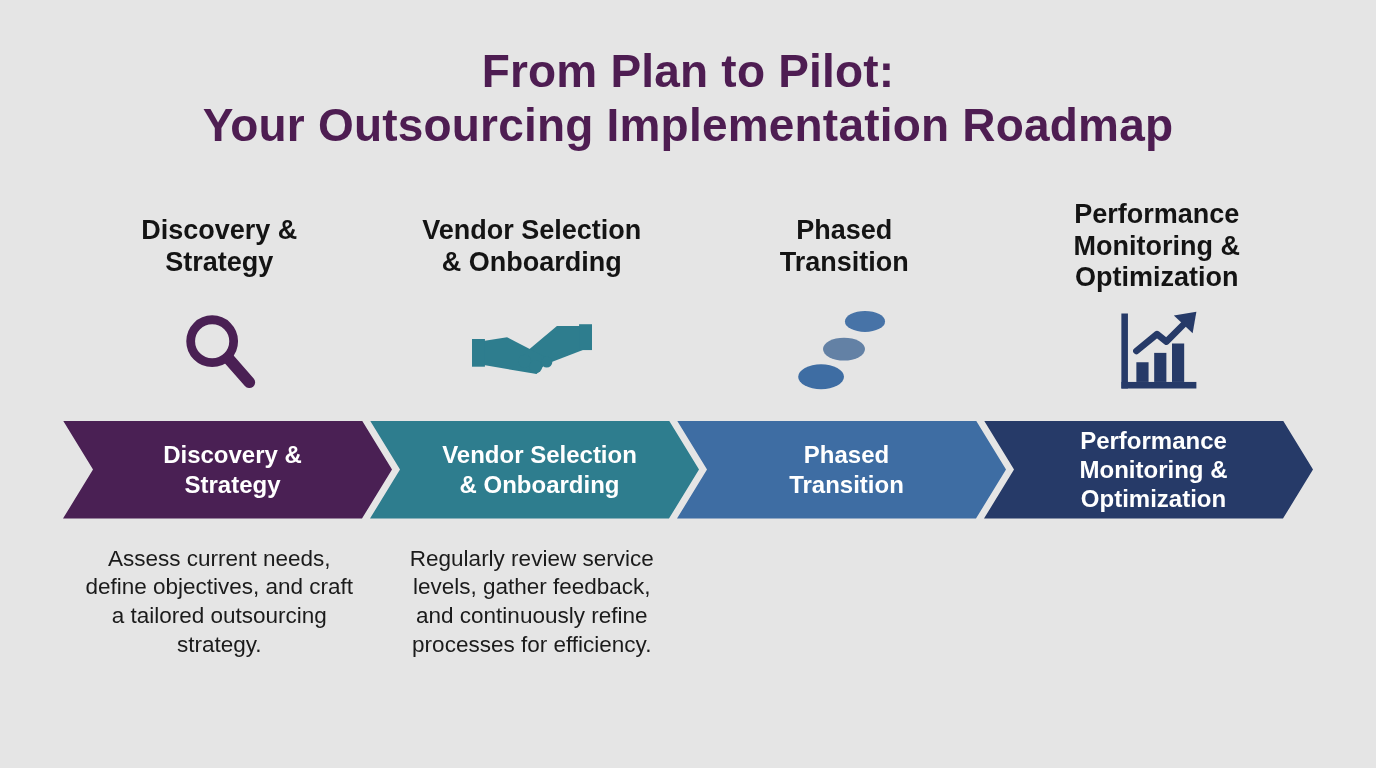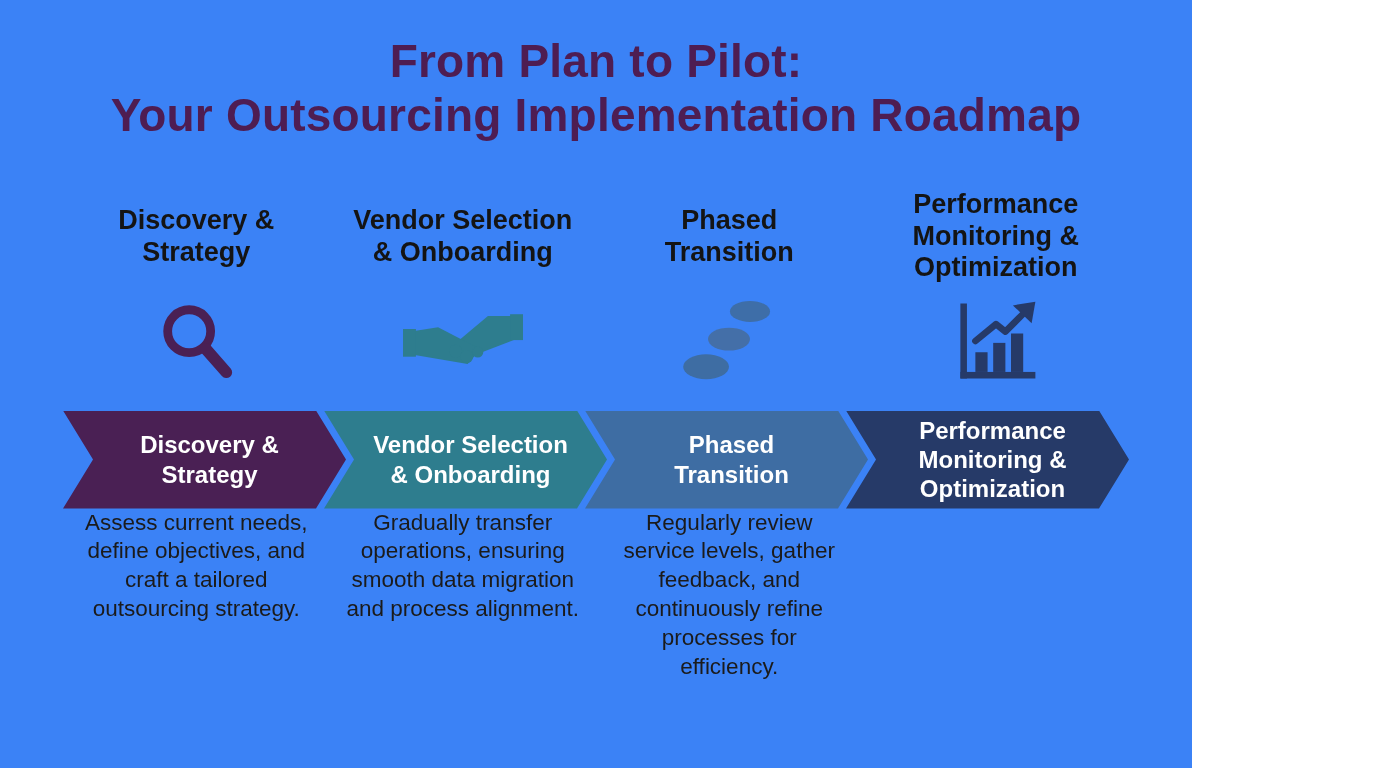--- a/index.html
+++ b/index.html
@@ -6,24 +6,24 @@
 
   body {
     width: 1376px;
     height: 768px;
     background: #ffffff;
     font-family: "Liberation Sans", sans-serif;
     overflow: hidden;
   }
 
   .canvas {
-    width: 1192px;
+    width: 1376px;
     height: 768px;
-    padding-top: 34px;
-    background: #3b82f6;
+    padding-top: 44px;
+    background: #e5e5e5;
   }
 
   .title {
     text-align: center;
     font-size: 46px;
     font-weight: 800;
     line-height: 1.18;
     white-space: pre-line;
     letter-spacing: 0.2px;
   }
@@ -83,20 +83,21 @@
     line-height: 1.22;
     white-space: pre-line;
     padding: 0 30px 0 40px;
   }
 
   .chevron + .chevron {
     margin-left: -22px;
   }
 
   .descriptions-row {
+    margin-top: 26px;
     align-items: start;
   }
 
   .phase-description {
     text-align: center;
     font-size: 22.5px;
     color: #1b1b1b;
     line-height: 1.28;
     padding: 0 16px;
   }
@@ -171,17 +172,16 @@
 &amp; Onboarding</div>
     <div class="chevron" style="background: rgb(62, 109, 163);">Phased
 Transition</div>
     <div class="chevron" style="background: rgb(38, 58, 104);">Performance
 Monitoring &amp;
 Optimization</div>
   </div>
 
   <div class="row descriptions-row">
     <div class="phase-description">Assess current needs, define objectives, and craft a tailored outsourcing strategy.</div>
-    <div class="phase-description">Gradually transfer operations, ensuring smooth data migration and process alignment.</div>
     <div class="phase-description">Regularly review service levels, gather feedback, and continuously refine processes for efficiency.</div>
   </div>
 
 </div>
 
 </body></html>

